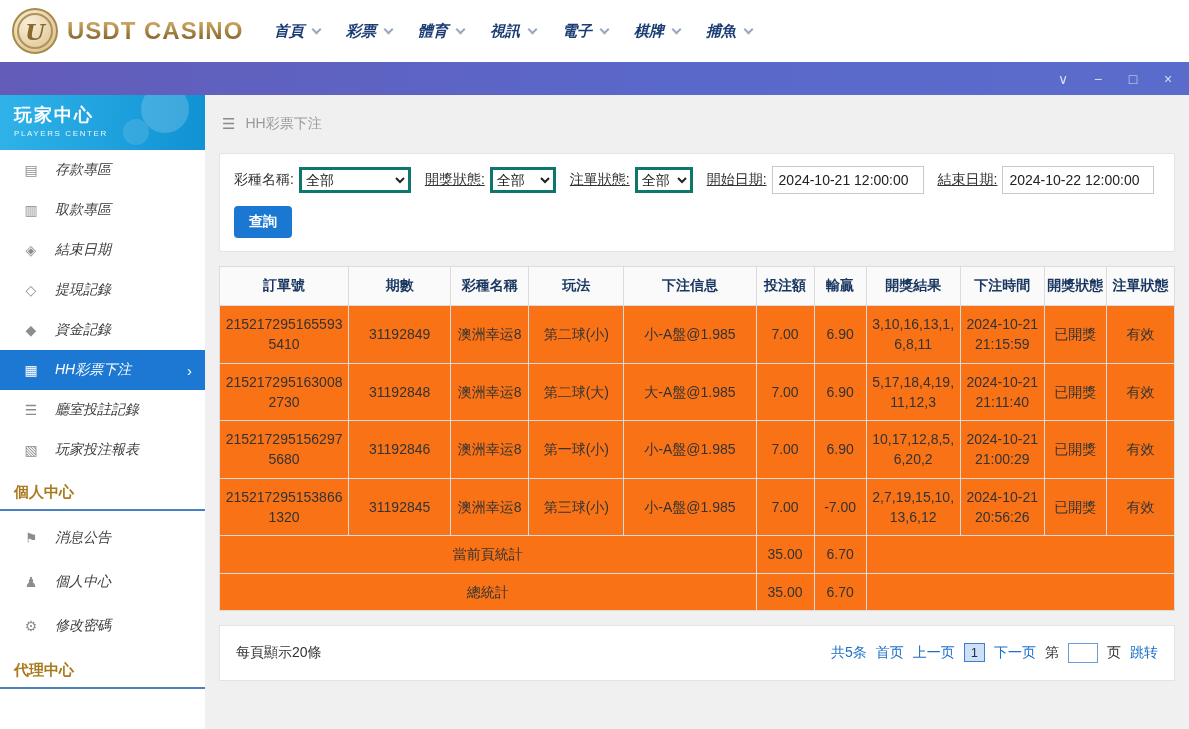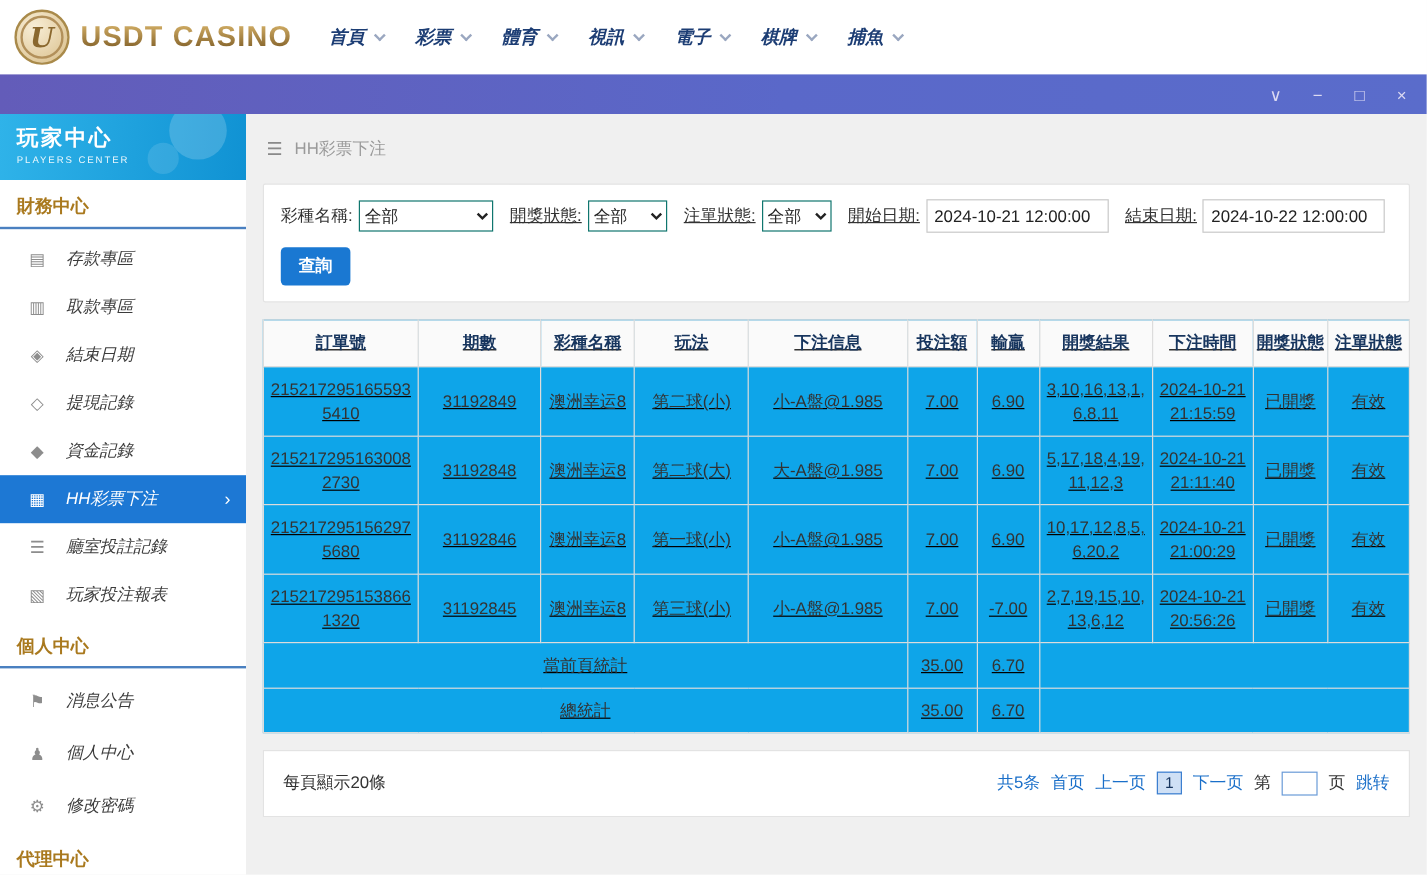--- a/index.html
+++ b/index.html
@@ -50,28 +50,28 @@
 
   
   .main { flex:1; padding:0 14px; overflow:hidden; }
   .breadcrumb { height:58px; display:flex; align-items:center; gap:10px; color:#9a9a9a; font-size:14px; padding-left:3px; }
   .bc-icon { font-size:15px; color:#8a8a8a; }
 
   .filter-card { background:#fff; border:1px solid #e3e3e3; border-radius:2px; padding:12px 14px 13px; }
   .filter-row { display:flex; align-items:center; font-size:14px; color:#333; }
   .filter-label { margin-right:5px; }
   .filter-label:not(:first-child) { margin-left:14px;text-decoration:underline; }
-  select { height:26px; border:1px solid #0f766e; background:#fff; font-size:14px; font-family:inherit; color:#222; }
+  select { height:26px; border:3px solid #0f766e; background:#fff; font-size:14px; font-family:inherit; color:#222; }
   .sel-lottery { width:112px; } .sel-draw { width:66px; } .sel-bet { width:58px; }
   .date-input { width:152px; height:28px; border:1px solid #c9c9c9; font-size:14px; padding:0 6px; color:#222; font-family:inherit; }
   .search-btn { margin-top:12px; background:#1a78d2; color:#fff; border:none; font-size:14px;
     font-weight:bold; padding:7px 15px; border-radius:4px; cursor:pointer; font-family:inherit; }
 
   .table-card { margin-top:14px; }
-  .data-table { width:100%; border-collapse:collapse; background:#0ea5e9; table-layout:fixed;text-decoration:underline; }
+  .data-table { width:100%; border-collapse:collapse; background:#f97316; table-layout:fixed; }
   .data-table th { background:#fafafa; color:#17355e; font-weight:bold; font-size:14px; padding:10px 2px; border:1px solid #dcdcdc; }
   .data-table td { font-size:14px; color:#333; text-align:center; padding:8px 3px; border:1px solid #dcdcdc;
     word-break:break-all; line-height:1.45; }
   .td-time { word-break:normal; }
   .summary-td { padding:6px 3px; }
 
   .pagination-card { margin-top:14px; background:#fff; border:1px solid #e3e3e3; height:56px;
     display:flex; align-items:center; justify-content:space-between; padding:0 16px; font-size:14px; color:#333; }
   .pg-right { display:flex; align-items:center; gap:9px; }
   .pg-link { color:#1a6fc9; cursor:pointer; }
@@ -133,21 +133,20 @@
 <div class="content">
 
   <div class="sidebar">
     <div class="sidebar-header">
       <span class="deco-circle dc1"></span>
       <span class="deco-circle dc2"></span>
       <div class="sidebar-title">玩家中心</div>
       <div class="sidebar-subtitle">PLAYERS CENTER</div>
     </div>
 
-    <div class="section-heading">財務中心</div>
 
     <div class="menu-item">
       <span class="mi-icon">▤</span>
       <span class="mi-label">存款專區</span>
     </div>
     <div class="menu-item">
       <span class="mi-icon">▥</span>
       <span class="mi-label">取款專區</span>
     </div>
     <div class="menu-item">

